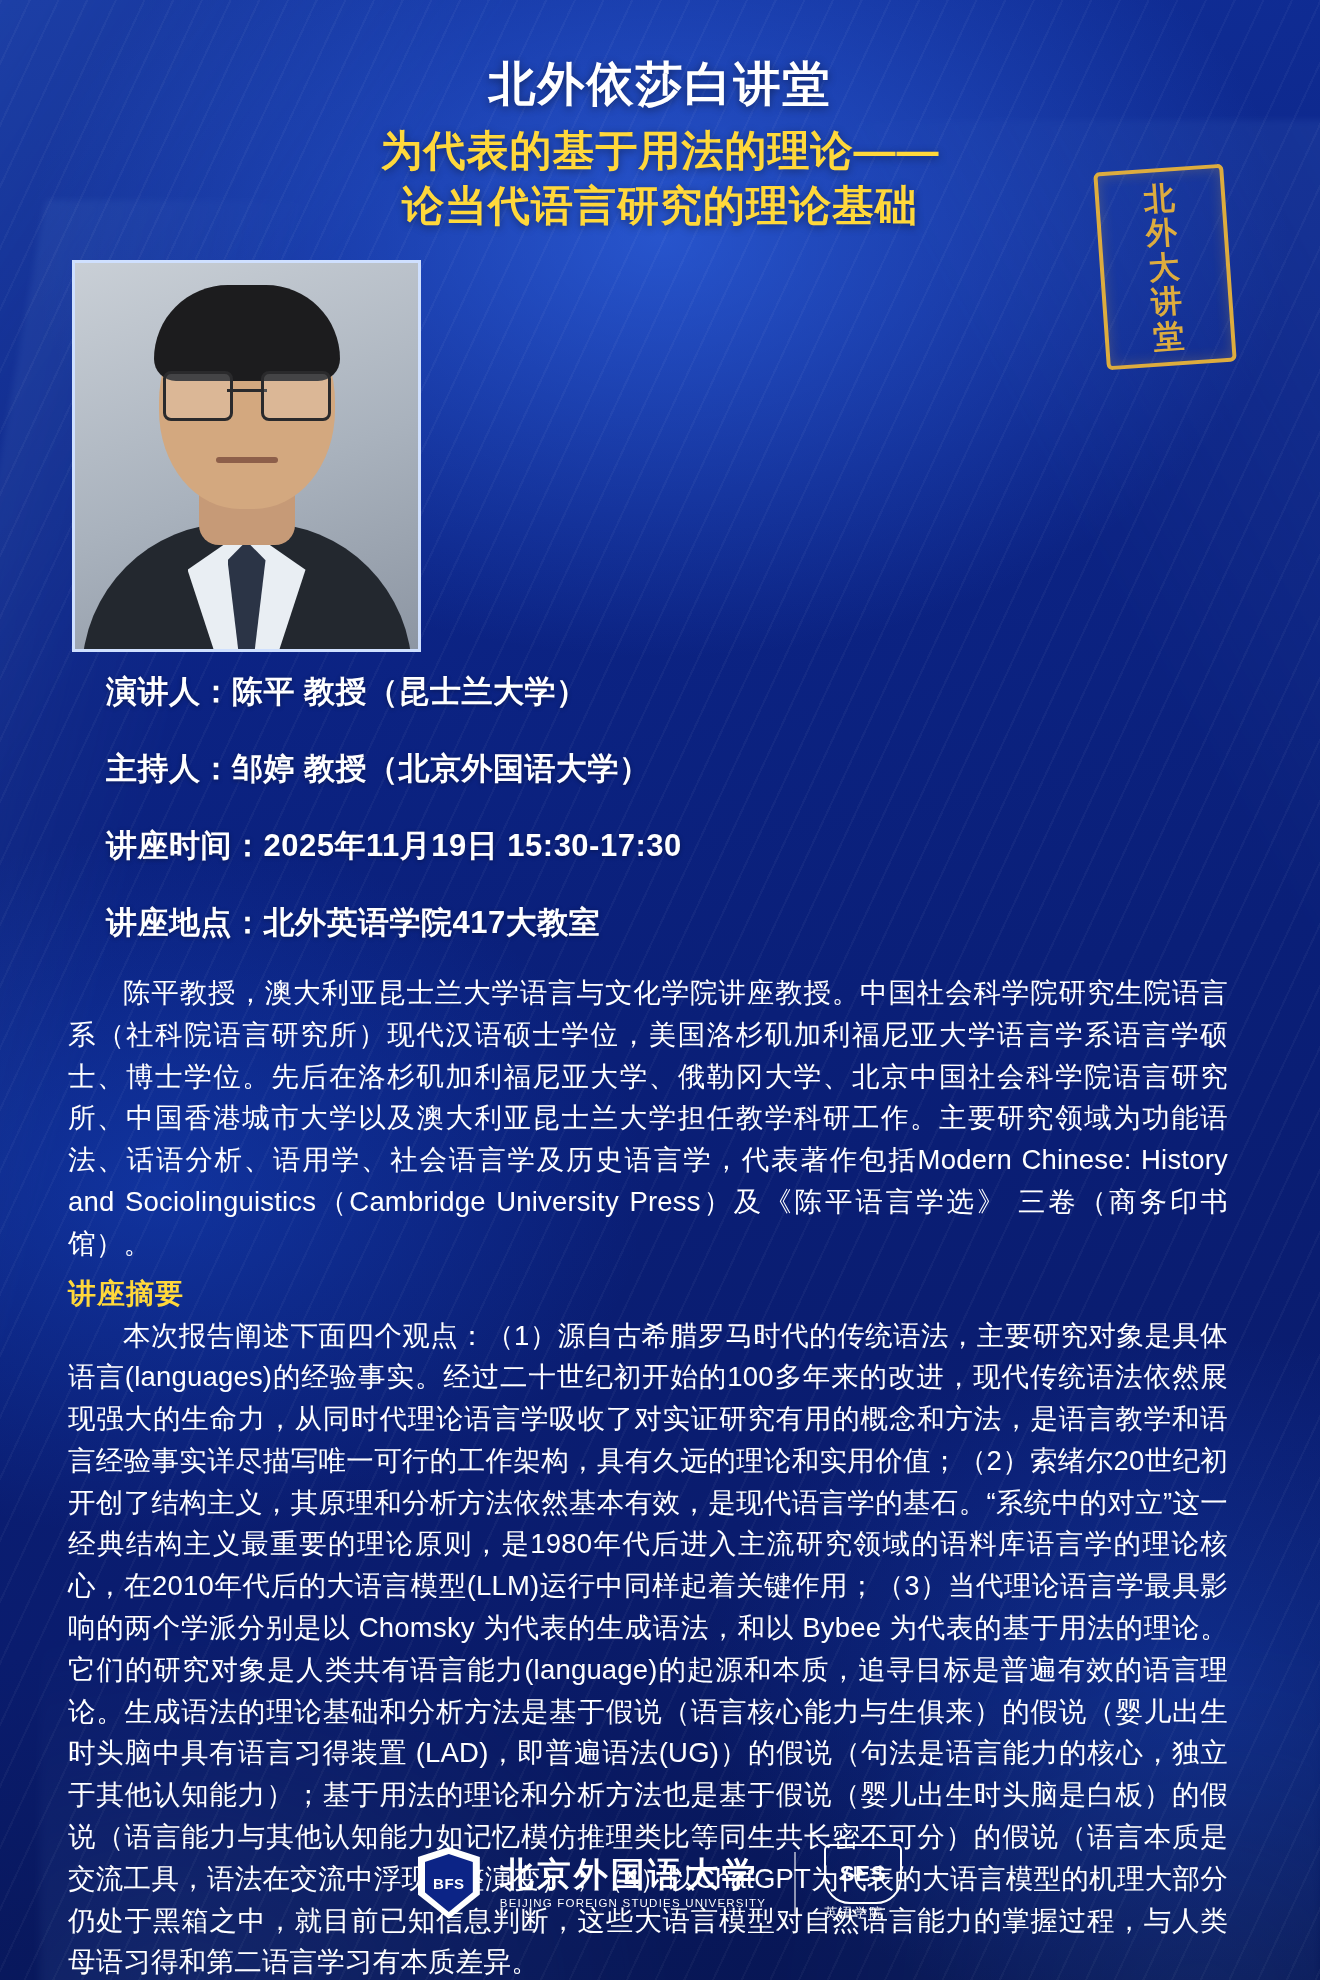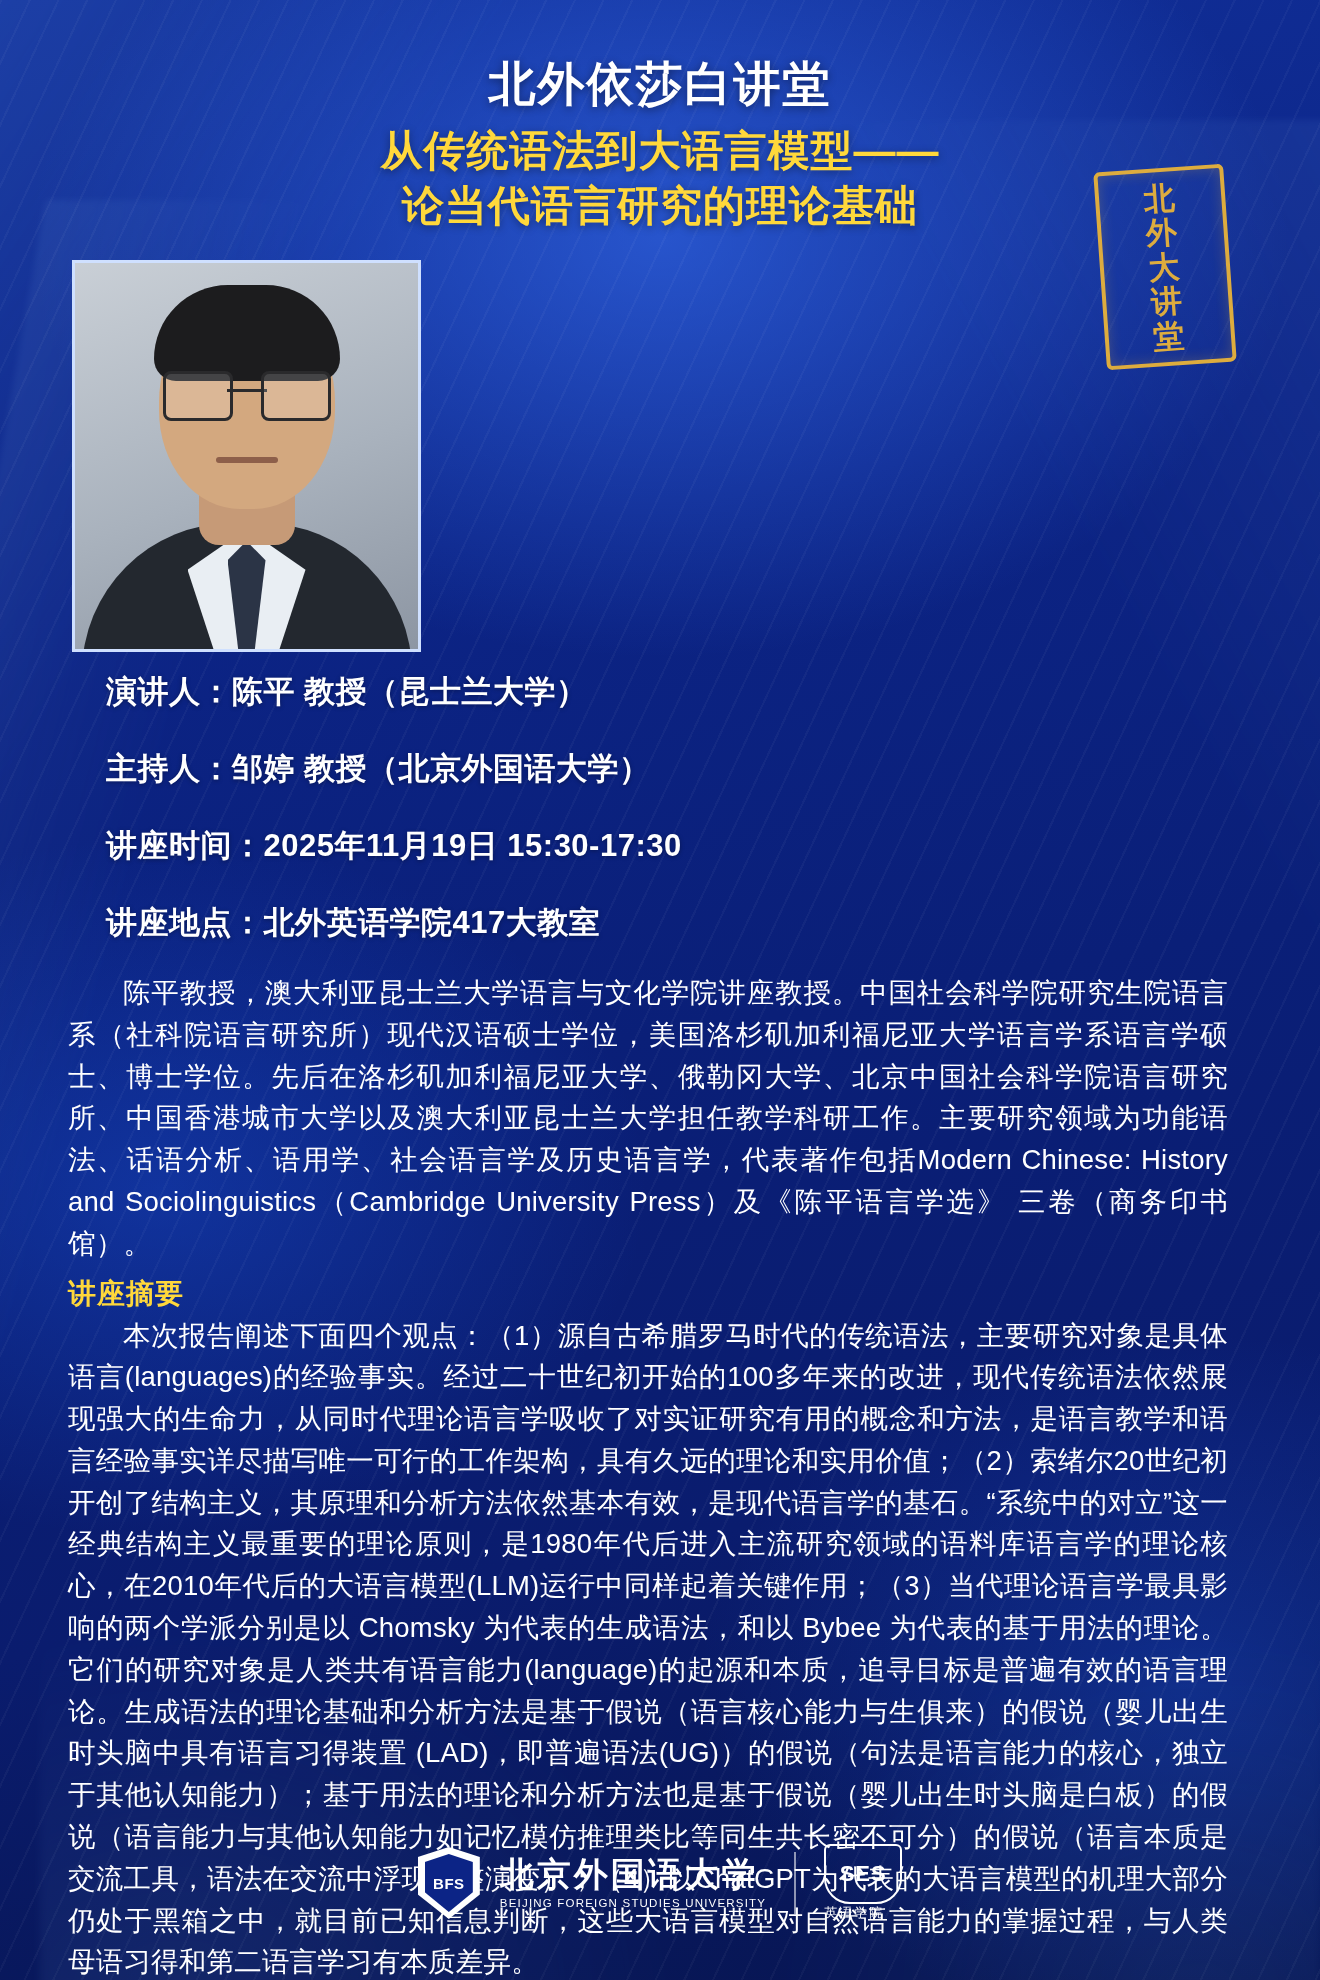--- a/index.html
+++ b/index.html
@@ -351,21 +351,21 @@
   <div class="swoosh sw3"></div>
   <div class="swoosh sw4"></div>
   <div class="swoosh sw5"></div>
   <div class="grain"></div>
 
   <div class="content">
 
     <div class="title-block">
       <div class="title-main">北外依莎白讲堂</div>
       <div class="title-sub">
-        <div>从传统语法到大语言模型——</div>
+        <div>为代表的基于用法的理论——</div>
         <div>论当代语言研究的理论基础</div>
       </div>
     </div>
 
     <div class="seal">
       <span>北</span>
       <span>外</span>
       <span>大</span>
       <span>讲</span>
       <span>堂</span>

